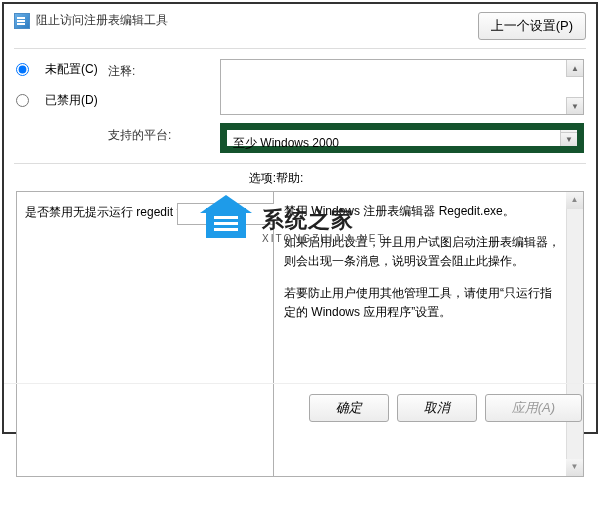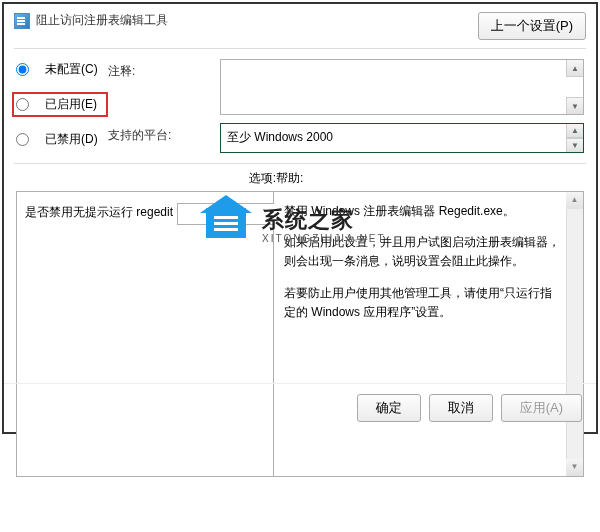--- a/index.html
+++ b/index.html
@@ -18,39 +18,39 @@
 .radio-item { display: flex; align-items: center; gap: 16px; cursor: pointer; }
 .radio-item input[type="radio"] { cursor: pointer; }
 .highlight-box { border: 2px solid #d93030; padding: 2px 4px 2px 2px; margin-left: -4px; }
 .right-panel { flex: 1; display: flex; flex-direction: column; gap: 8px; }
 .field-row { display: flex; align-items: flex-start; gap: 46px; }
 .field-label { width: 66px; padding-top: 4px; color: #333; }
 .textarea-box { flex: 1; height: 56px; border: 1px solid #b0b0b0; background: #fff; padding: 3px; position: relative; }
 .textarea-box .scroll-btn { position: absolute; right: 0; width: 17px; height: 17px; background: linear-gradient(#f5f5f5,#e1e1e1); border-left: 1px solid #ccc; display: flex; align-items: center; justify-content: center; font-size: 8px; color: #666; }
 .textarea-box .scroll-up { top: 0; border-bottom: 1px solid #ccc; }
 .textarea-box .scroll-down { bottom: 0; border-top: 1px solid #ccc; }
-.platform-box { flex: 1; height: 30px; border: 1px solid #14532d; background: #fff; padding: 5px 6px; position: relative; }
+.platform-box { flex: 1; height: 30px; border: 7px solid #14532d; background: #fff; padding: 5px 6px; position: relative; }
 .platform-box .scroll-btn { position: absolute; right: 0; width: 17px; height: 14px; background: linear-gradient(#f5f5f5,#e1e1e1); border-left: 1px solid #ccc; display: flex; align-items: center; justify-content: center; font-size: 8px; color: #666; }
 .platform-box .scroll-up { top: 0; border-bottom: 1px solid #ccc; }
 .platform-box .scroll-down { bottom: 0; border-top: 1px solid #ccc; }
 .section-labels { display: flex; padding: 6px 12px 4px 12px; text-align: right; }
 .section-labels .left { width: 260px; }
 .lower-area { display: flex; padding: 0 12px; gap: 0; }
 .options-panel { width: 258px; height: 286px; border: 1px solid #b0b0b0; background: #fff; padding: 12px 8px; position: relative; }
 .options-panel .question { margin-bottom: 6px; }
 .dropdown { width: 110px; height: 22px; border: 1px solid #b0b0b0; background: #fff; margin-left: 152px; margin-top: -24px; position: relative; }
 .dropdown::after { content: "▾"; position: absolute; right: 4px; top: 2px; color: #555; font-size: 10px; }
 .help-panel { flex: 1; height: 286px; border: 1px solid #b0b0b0; border-left: none; background: #fff; padding: 10px 20px 10px 10px; position: relative; overflow: hidden; line-height: 1.6; }
 .help-panel p { margin-bottom: 12px; }
 .help-panel .scroll-track { position: absolute; right: 0; top: 0; bottom: 0; width: 17px; background: #f0f0f0; border-left: 1px solid #ddd; }
 .help-panel .scroll-btn2 { position: absolute; right: 0; width: 17px; height: 17px; background: linear-gradient(#f5f5f5,#e1e1e1); display: flex; align-items: center; justify-content: center; font-size: 8px; color: #888; }
 .help-panel .su { top: 0; }
 .help-panel .sd { bottom: 0; }
 .footer { position: absolute; bottom: 0; left: 0; right: 0; padding: 10px 14px; display: flex; justify-content: flex-end; gap: 8px; border-top: 1px solid #eee; }
-.footer .btn { padding: 4px 18px; }
+.footer .btn { padding: 4px 26px; font-style: italic; }
 .btn.disabled { color: #999; }
 .watermark { position: absolute; left: 196px; top: 196px; z-index: 50; display: flex; align-items: center; pointer-events: none; }
 .wm-icon { width: 58px; height: 48px; position: relative; margin-right: 4px; }
 .wm-icon .house { position: absolute; left: 6px; top: 8px; width: 40px; height: 30px; background: #1e9be9; }
 .wm-icon .roof { position: absolute; left: 0; top: -5px; width: 0; height: 0; border-left: 26px solid transparent; border-right: 26px solid transparent; border-bottom: 18px solid #1e9be9; }
 .wm-icon .lines { position: absolute; left: 14px; top: 16px; width: 24px; height: 3px; background: #fff; box-shadow: 0 6px 0 #fff, 0 12px 0 #fff; }
 .wm-text { display: flex; flex-direction: column; }
 .wm-main { font-size: 22px; font-weight: bold; color: #222; letter-spacing: 1px; }
 .wm-sub { font-size: 10px; color: #555; letter-spacing: 2px; margin-top: -2px; }
 </style>
@@ -70,26 +70,20 @@
   </div>
 
   <div class="divider"></div>
 
   <div class="config-area">
     <div class="radio-group">
       <label class="radio-item">
         <input type="radio" name="cfg" checked="" style="">
         <span>未配置(C)</span>
       </label>
-      <div class="highlight-box">
-        <label class="radio-item">
-          <input type="radio" name="cfg" style="">
-          <span>已启用(E)</span>
-        </label>
-      </div>
       <label class="radio-item">
         <input type="radio" name="cfg" style="">
         <span>已禁用(D)</span>
       </label>
     </div>
 
     <div class="right-panel">
       <div class="field-row">
         <div class="field-label">注释:</div>
         <div class="textarea-box">

